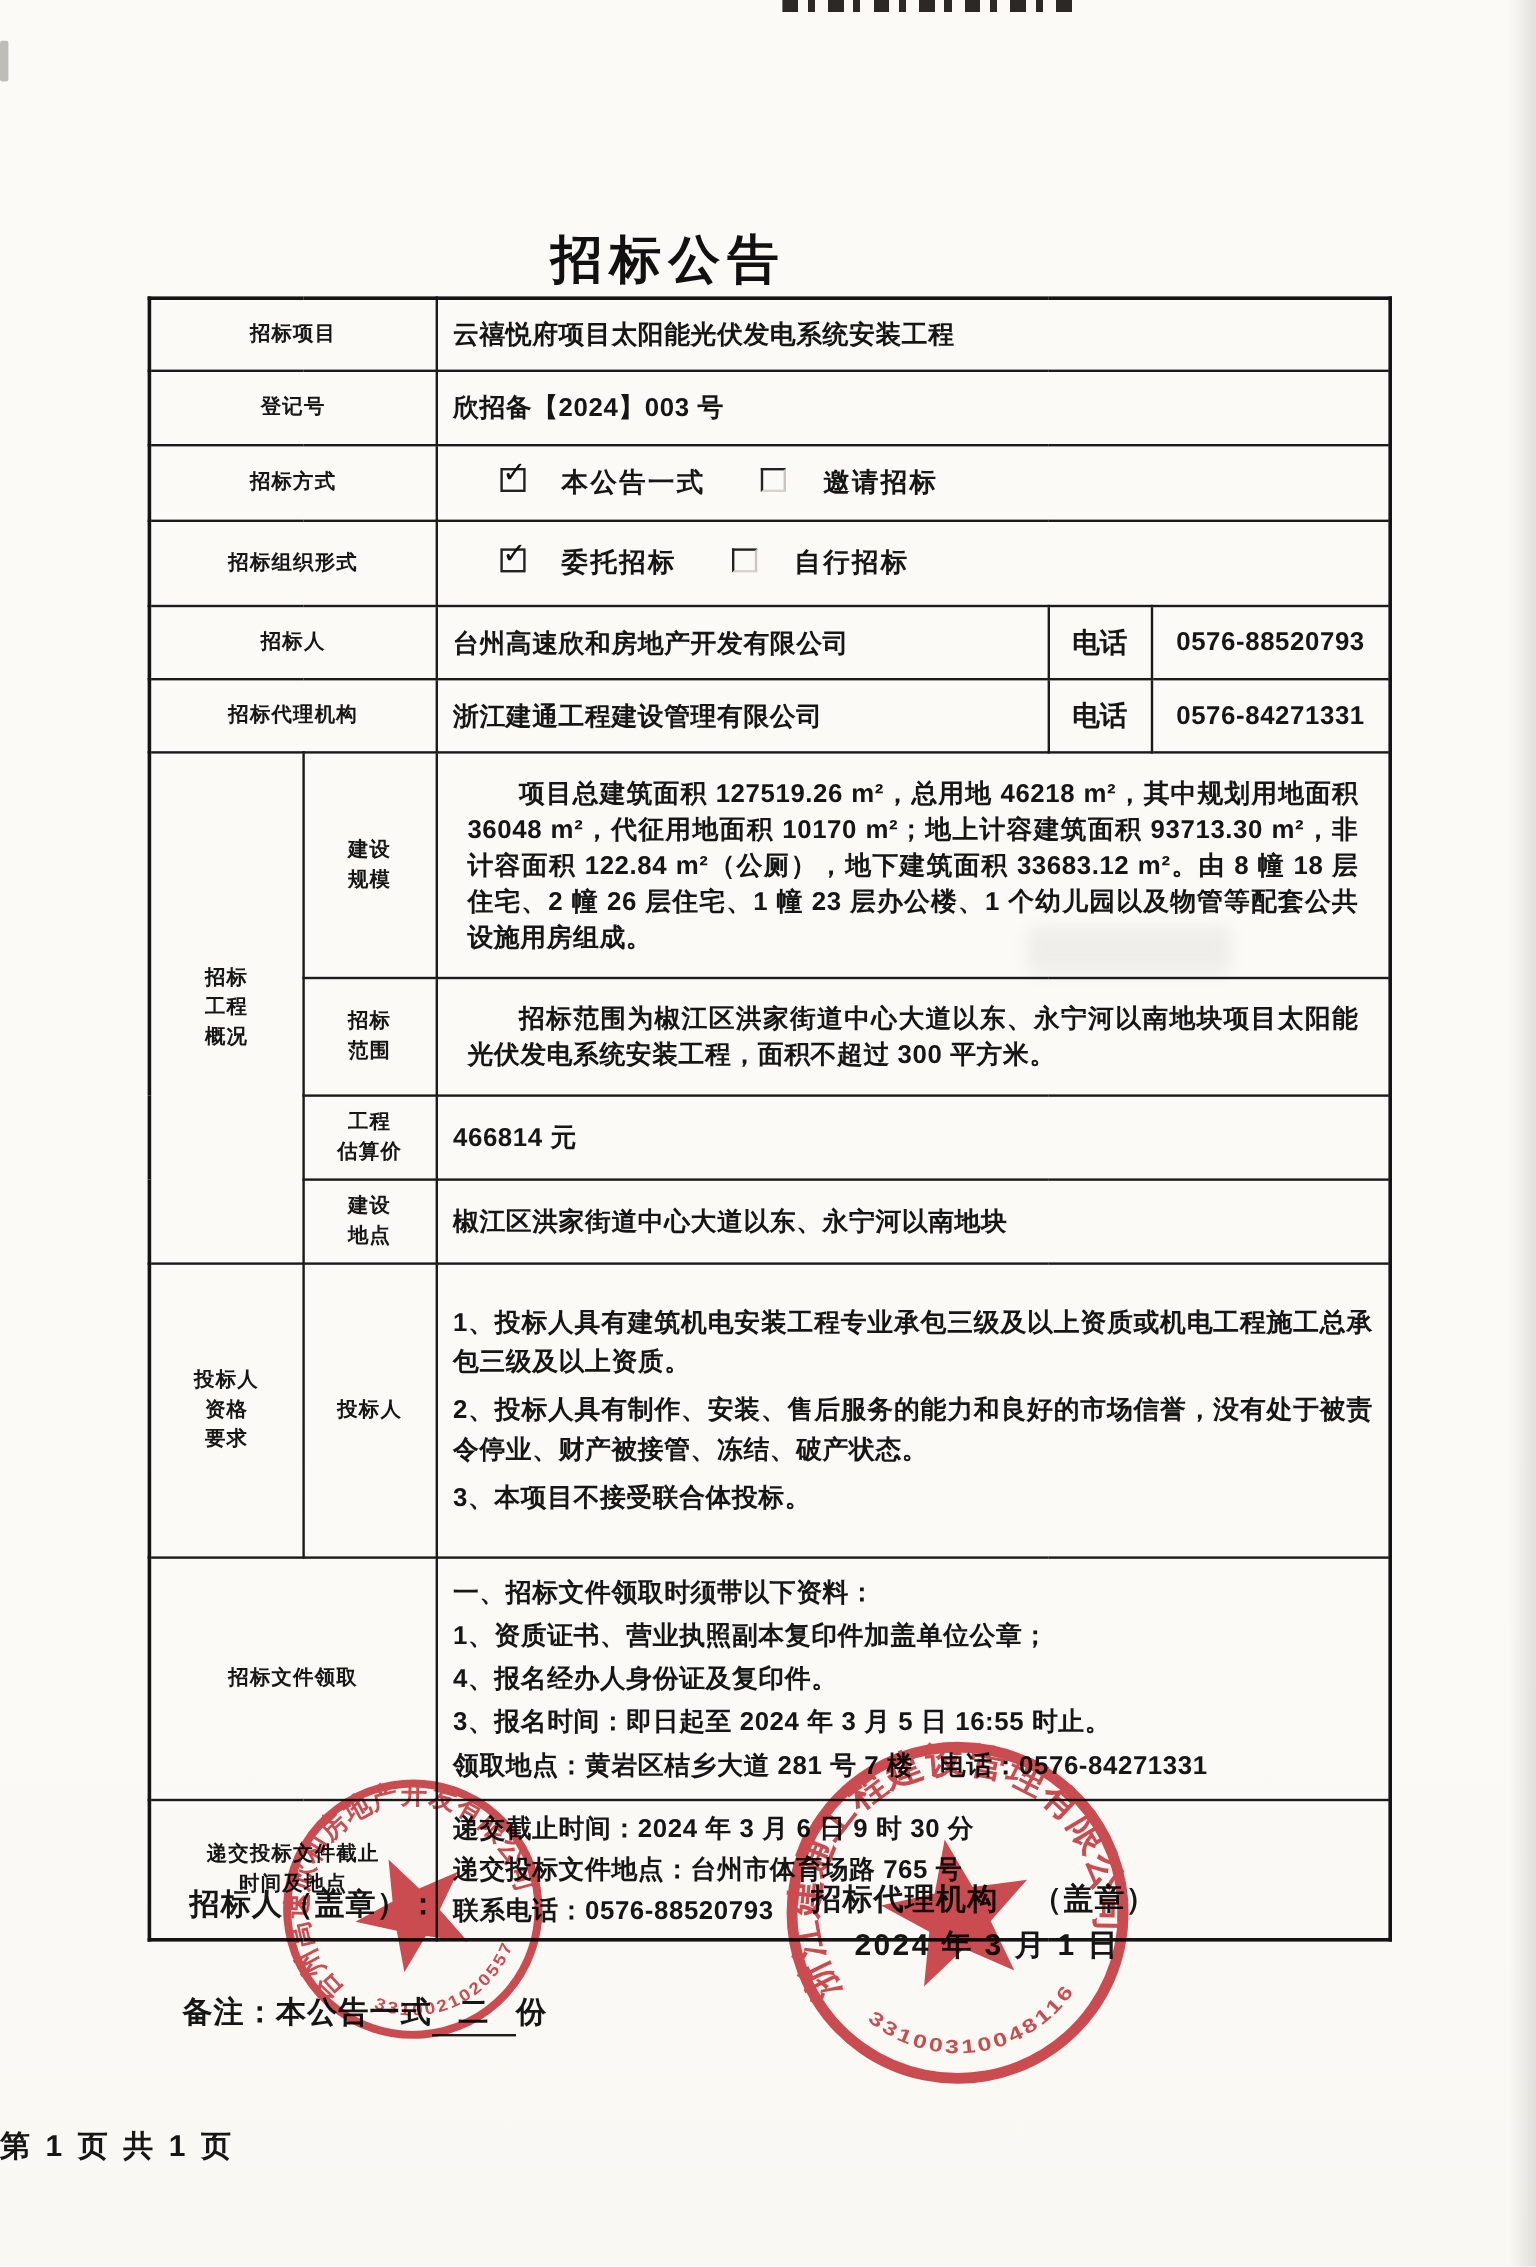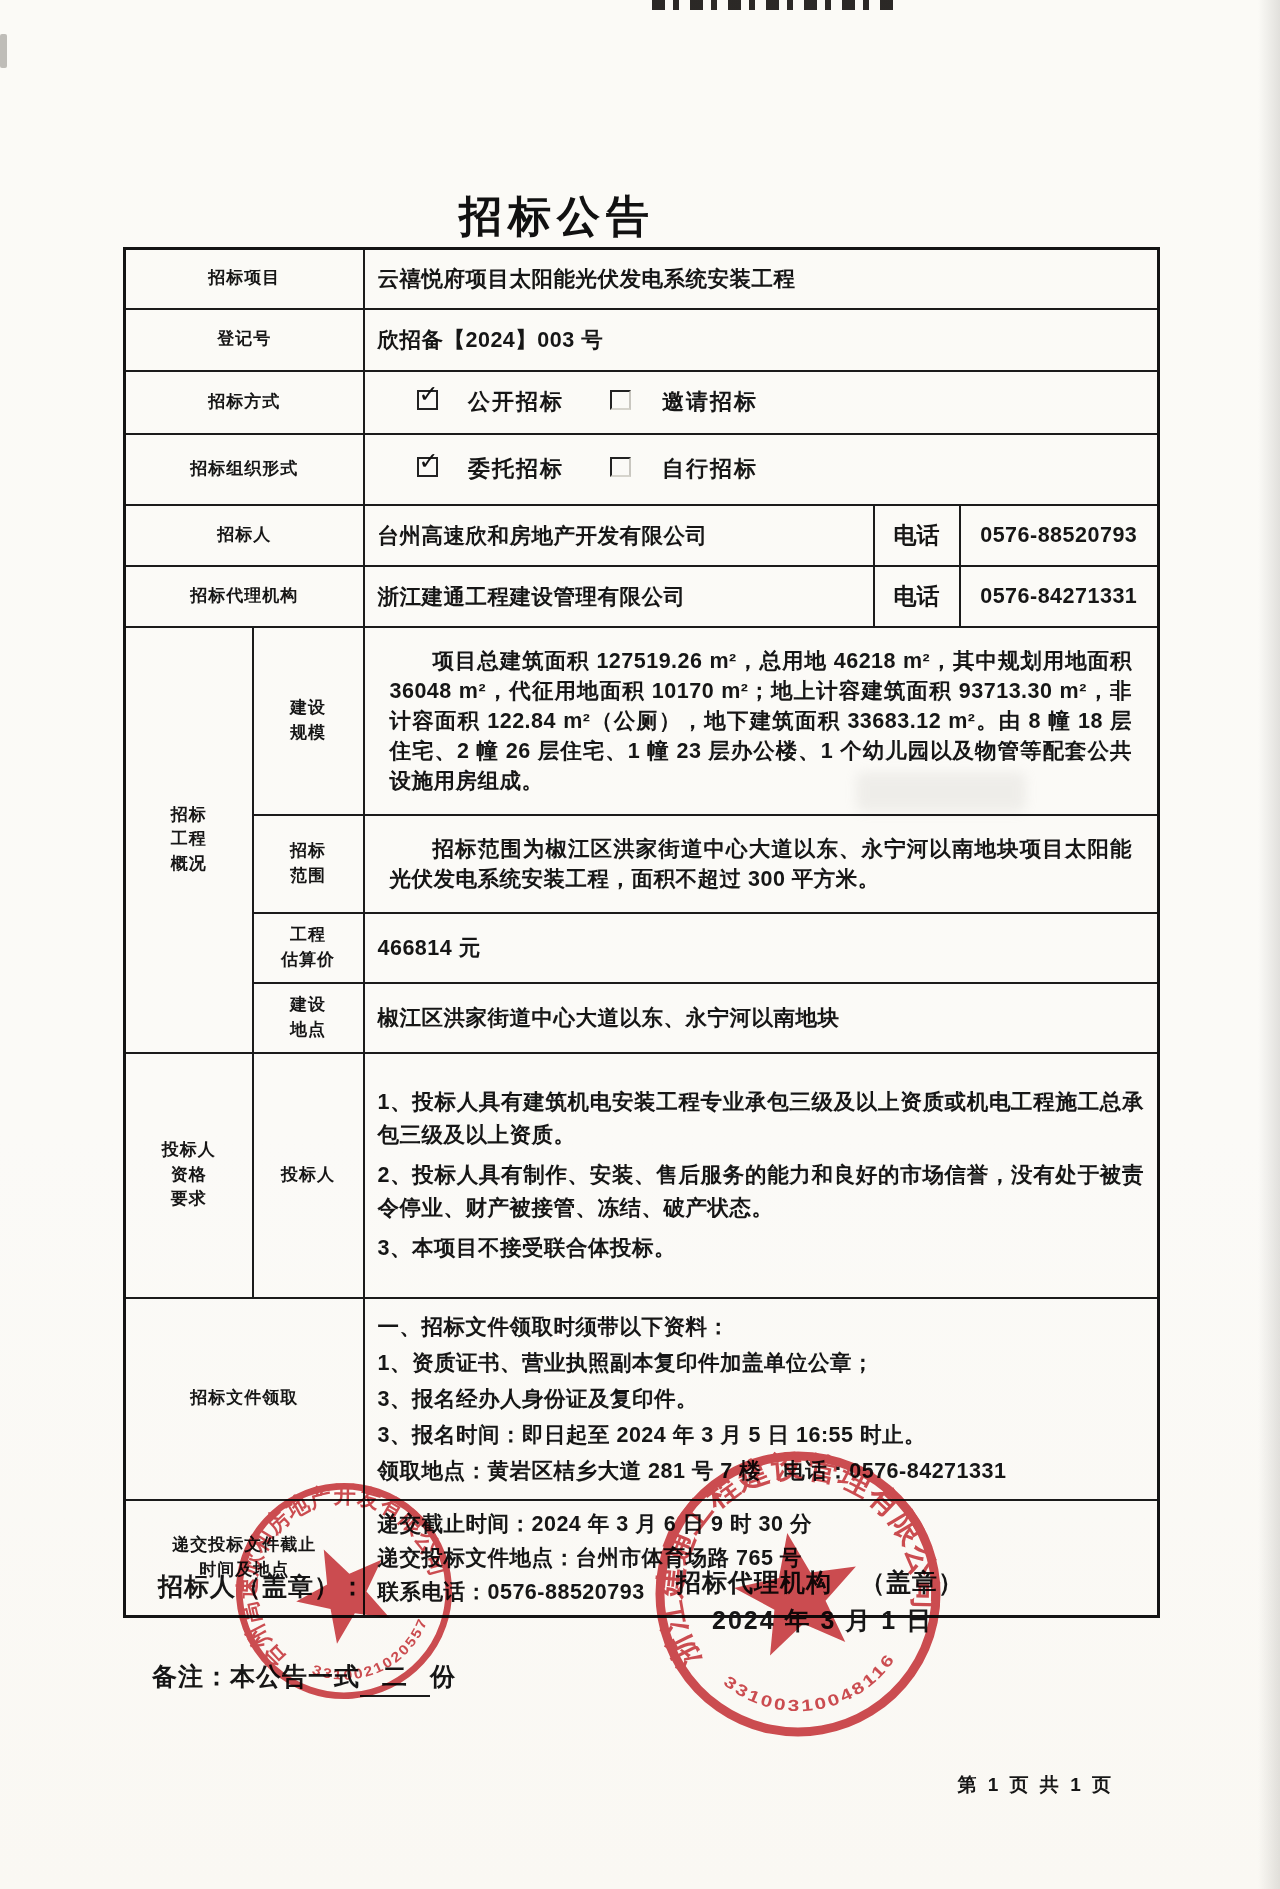--- a/index.html
+++ b/index.html
@@ -44,22 +44,22 @@
   .lines5 div { line-height:36px; font-size:21.5px; font-weight:600; }
   .lines3 div { line-height:34px; font-size:21.5px; font-weight:600; }
 
   .sig-tenderer { position:absolute; left:158px; top:1570px; font-size:25px; font-weight:700; letter-spacing:1px; }
   .sig-agency   { position:absolute; left:676px; top:1566px; font-size:25px; font-weight:700; letter-spacing:1px; }
   .sig-agency .seal-word { margin-left:28px; }
   .date { position:absolute; left:712px; top:1604px; font-size:25px; font-weight:600; letter-spacing:2px; }
   .note { position:absolute; left:152px; top:1660px; font-size:25px; font-weight:700; letter-spacing:1px; }
   .note .blank { display:inline-block; min-width:54px; padding:0 8px 2px; text-align:center;
     border-bottom:2px solid #1b1b1b; font-weight:600; }
-  .footer { position:absolute; top:1772px; left:0; width:1114px; text-align:right;
-    font-size:19px; font-weight:600; letter-spacing:3px; }
+  .footer { position:absolute; top:1772px; left:0; width:1114px; text-align:left;
+    font-size:25px; font-weight:600; letter-spacing:3px; }
 
   .stamp { position:absolute; mix-blend-mode:multiply; opacity:.82; }
   .stamp-left  { left:225px; top:1472px; transform:rotate(-26deg); }
   .stamp-right { left:648px; top:1444px; transform:rotate(-10deg); }
   .stamp text { fill:#c5272d; font-family:"Liberation Sans","DejaVu Sans",sans-serif; font-weight:700; }
 </style>
 </head>
 <body>
 
 <div class="page">
@@ -86,21 +86,21 @@
       </tr>
       <tr style="height:62px">
         <td class="lbl" colspan="2">登记号</td>
         <td class="val" colspan="3">欣招备【2024】003 号</td>
       </tr>
       <tr style="height:63px">
         <td class="lbl" colspan="2">招标方式</td>
         <td class="val opts" colspan="3">
           <span class="opt">
             <span class="cb"><i>✓</i></span>
-            <span class="opt-label">公开招标</span>
+            <span class="opt-label">本公告一式</span>
           </span>
           <span class="opt">
             <span class="cb empty"><i></i></span>
             <span class="opt-label">邀请招标</span>
           </span>
         </td>
       </tr>
       <tr style="height:71px">
         <td class="lbl" colspan="2">招标组织形式</td>
         <td class="val opts" colspan="3">
@@ -169,21 +169,21 @@
           <p>2、投标人具有制作、安装、售后服务的能力和良好的市场信誉，没有处于被责令停业、财产被接管、冻结、破产状态。</p>
           <p>3、本项目不接受联合体投标。</p>
         </td>
       </tr>
 
       <tr style="height:202px">
         <td class="lbl" colspan="2">招标文件领取</td>
         <td class="val lines5" colspan="3">
           <div>一、招标文件领取时须带以下资料：</div>
           <div>1、资质证书、营业执照副本复印件加盖单位公章；</div>
-          <div>3、报名经办人身份证及复印件。</div>
+          <div>4、报名经办人身份证及复印件。</div>
           <div>3、报名时间：即日起至 2024 年 3 月 5 日 16:55 时止。</div>
           <div>领取地点：黄岩区桔乡大道 281 号 7 楼　电话：0576-84271331</div>
         </td>
       </tr>
 
       <tr style="height:105px">
         <td class="lbl" colspan="2">递交投标文件截止
 时间及地点</td>
         <td class="val lines3" colspan="3">
           <div>递交截止时间：2024 年 3 月 6 日 9 时 30 分</div>

